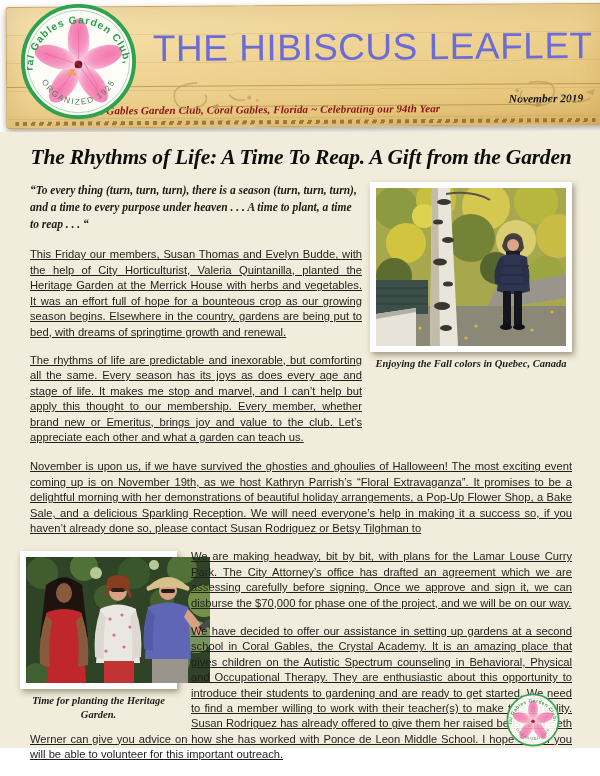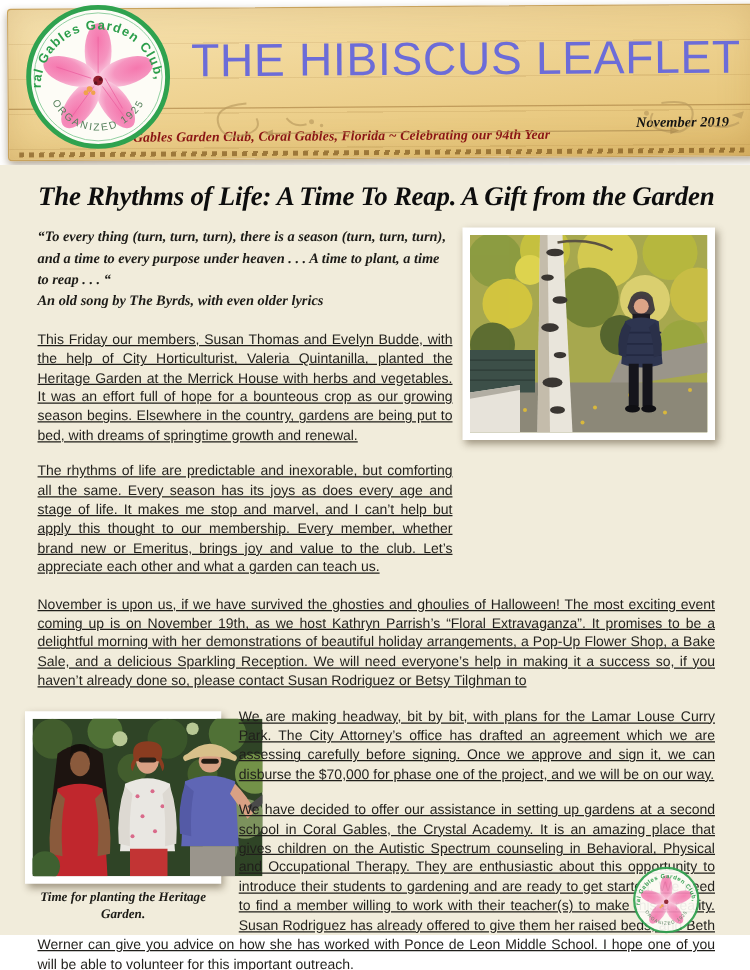--- a/index.html
+++ b/index.html
@@ -123,21 +123,20 @@
     </svg>
   </div>
 
   <div class="content">
     <h1 class="headline">The Rhythms of Life: A Time To Reap. A Gift from the Garden</h1>
 
     <div class="row1">
       <div class="col-left">
         <div class="quote">
           <div>“To every thing (turn, turn, turn), there is a season (turn, turn, turn), and a time to every purpose under heaven  . . . A time to plant, a time to reap . . . “</div>
-          <div>An old song by The Byrds, with even older lyrics</div>
         </div>
         <p class="body">This Friday our members, Susan Thomas and Evelyn Budde, with the help of City Horticulturist, Valeria Quintanilla, planted the Heritage Garden at the Merrick House with herbs and vegetables.  It was an effort full of hope for a bounteous crop as our growing season begins.  Elsewhere in the country, gardens are being put to bed, with dreams of springtime growth and renewal.</p>
         <p class="body">The rhythms of life are predictable and inexorable, but comforting all the same.  Every season has its joys as does every age and stage of life.  It makes me stop and marvel, and I can’t help but apply this thought to our membership.  Every member, whether brand new or Emeritus, brings joy and value to the club.  Let’s appreciate each other and what a garden can teach us.</p>
       </div>
 
       <div class="photo-col">
         <div class="photo-frame">
           <svg width="190" height="158" viewBox="0 0 190 158">
             <rect width="190" height="158" fill="#a7a84e"></rect>
             <g opacity=".9">
@@ -200,20 +199,21 @@
                 </g>
               <path d="M124 70 q-7 10 -5 26 l6 2 q0 -14 4 -24 z" fill="#2a3049"></path>
               <path d="M148 70 q7 10 5 26 l-6 2 q0 -14 -4 -24 z" fill="#2a3049"></path>
               <rect x="127" y="103" width="8" height="34" fill="#15151c"></rect>
               <rect x="138" y="103" width="8" height="34" fill="#15151c"></rect>
               <ellipse cx="130" cy="139" rx="6" ry="3" fill="#101014"></ellipse>
               <ellipse cx="143" cy="139" rx="6" ry="3" fill="#101014"></ellipse>
             </g>
           </svg>
         </div>
+        <div class="caption">Enjoying the Fall colors in Quebec, Canada</div>
       </div>
     </div>
 
     <p class="body" style="margin-top:1px;">November is upon us, if we have survived the ghosties and ghoulies of Halloween!  The most exciting event coming up is on November 19th, as we host Kathryn Parrish’s “Floral Extravaganza”.   It promises to be a delightful morning with her demonstrations of beautiful holiday arrangements, a Pop-Up Flower Shop, a Bake Sale, and a delicious Sparkling Reception.  We will need everyone’s help in making it a success so, if you haven’t already done so, please contact Susan Rodriguez or Betsy Tilghman to</p>
 
     <div>
       <div class="photo2-float">
         <div class="photo-frame">
           <svg width="184" height="126" viewBox="0 0 184 126">
             <rect width="184" height="126" fill="#2f4426"></rect>

